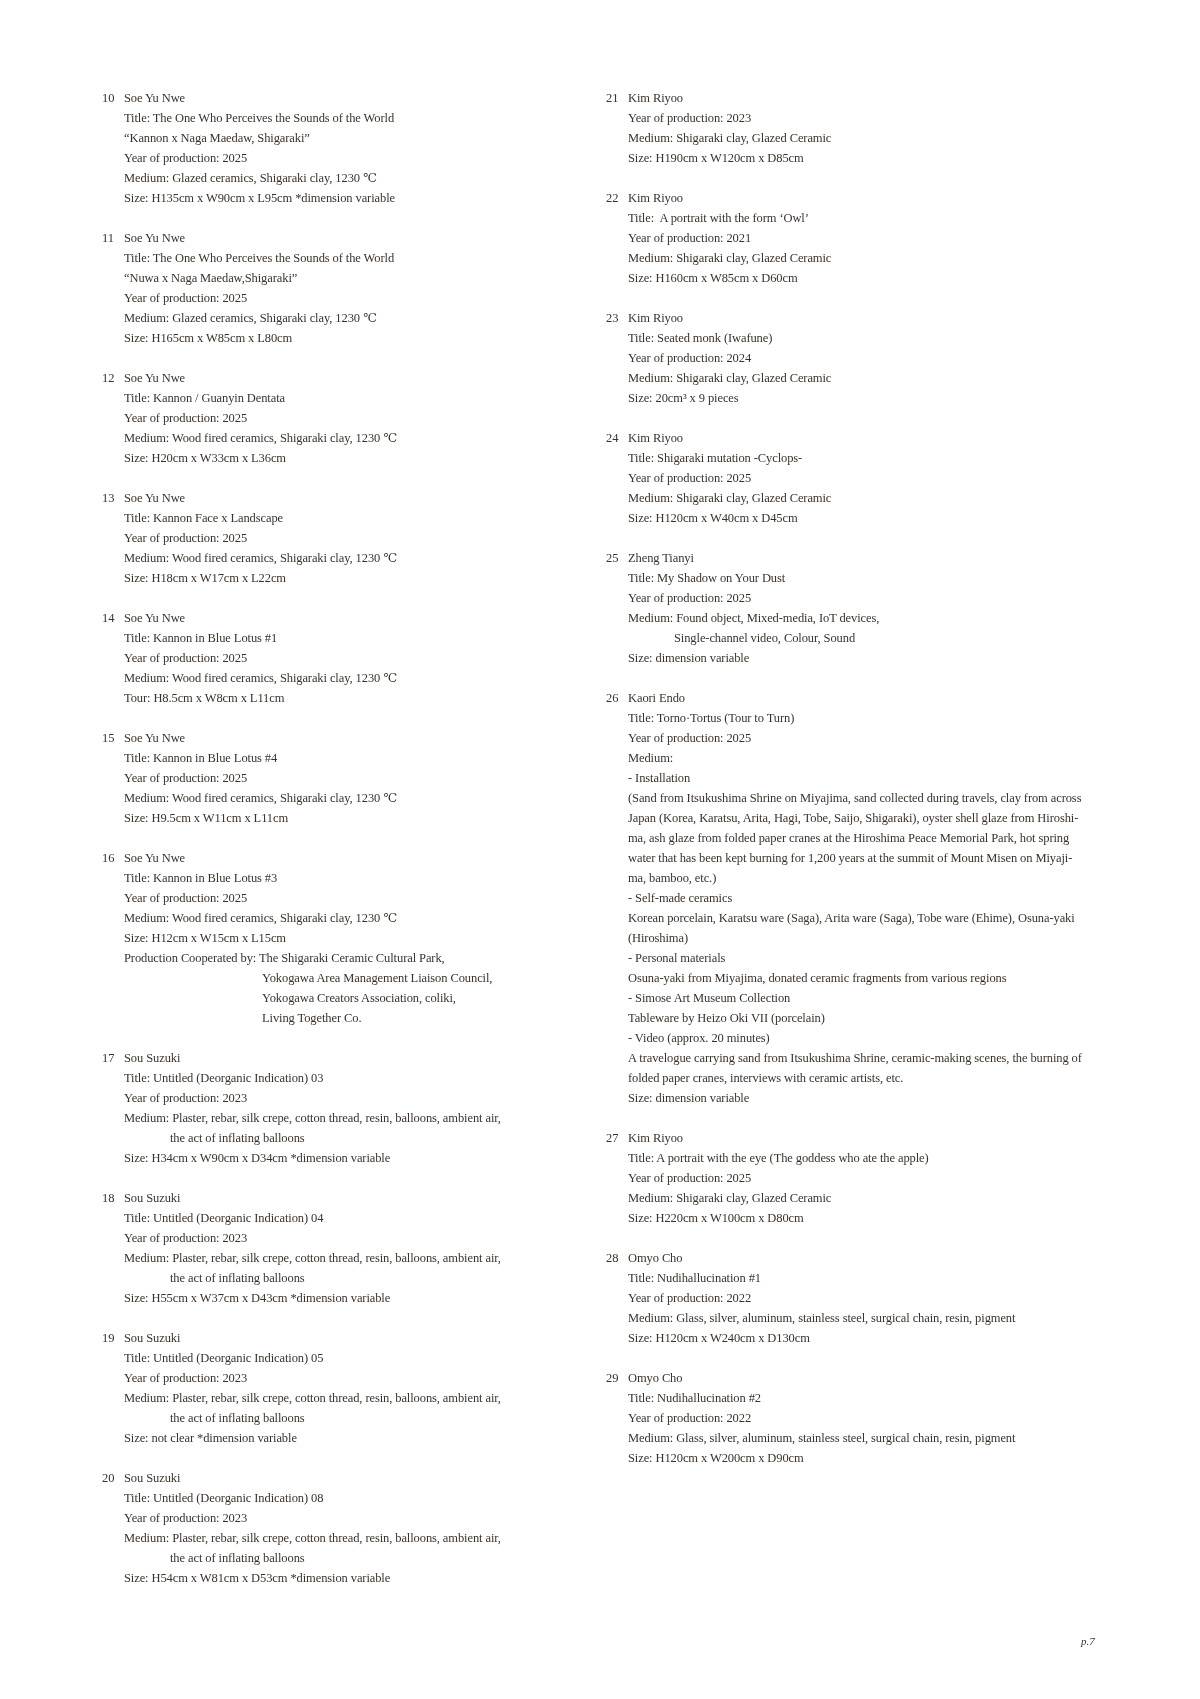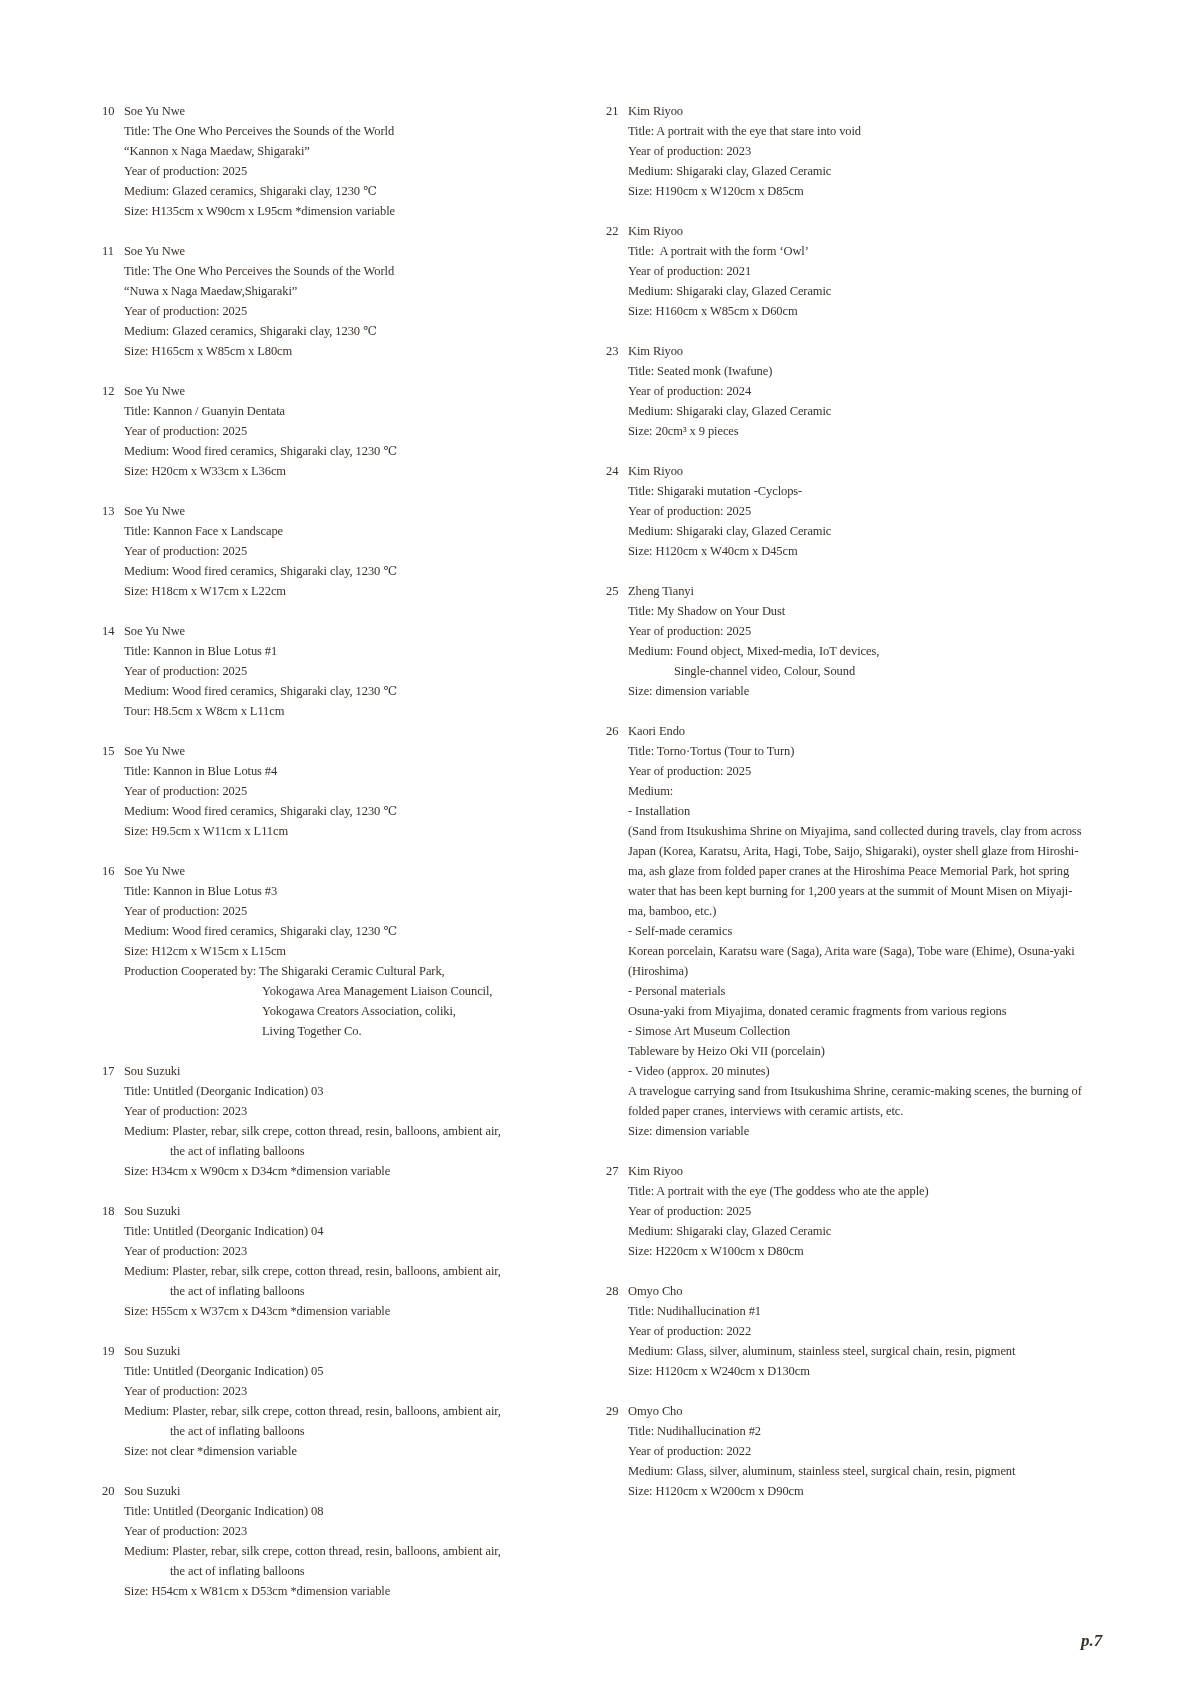--- a/index.html
+++ b/index.html
@@ -13,21 +13,21 @@
   #page {
     position: relative;
     width: 1200px;
     height: 1699px;
     background: #ffffff;
     font-family: "Liberation Serif", "DejaVu Serif", serif;
     color: #3c322b;
   }
   .col {
     position: absolute;
-    top: 101px;
+    top: 88px;
   }
   #col-left  { left: 124px; width: 480px; }
   #col-right { left: 628px; width: 570px; }
   .entry {
     position: relative;
     margin-bottom: 20px;
   }
   .line {
     white-space: pre;
     height: 20px;
@@ -43,23 +43,23 @@
     height: 20px;
     line-height: 20px;
     font-size: 12.5px;
   }
   .ind-1 { padding-left: 46px; }
   .ind-2 { padding-left: 138px; }
   #footer {
     position: absolute;
     left: 1081px;
     top: 1633px;
-    font-size: 17px;
+    font-size: 11px;
     font-style: italic;
-    font-weight: bold;
+    font-weight: normal;
     line-height: 16px;
     letter-spacing: 0px;
   }
 </style>
 </head>
 <body>
 
 <div id="page">
   <div id="col-left" class="col">
       <div class="entry">
@@ -146,21 +146,20 @@
         <div class="line">Title: Untitled (Deorganic Indication) 08</div>
         <div class="line">Year of production: 2023</div>
         <div class="line">Medium: Plaster, rebar, silk crepe, cotton thread, resin, balloons, ambient air,</div>
         <div class="line ind-1">the act of inflating balloons</div>
         <div class="line">Size: H54cm x W81cm x D53cm *dimension variable</div>
       </div>
     </div>
   <div id="col-right" class="col">
       <div class="entry">
         <div class="line head"><span class="num">21</span><span>Kim Riyoo</span></div>
-        <div class="line">Title: A portrait with the eye that stare into void</div>
         <div class="line">Year of production: 2023</div>
         <div class="line">Medium: Shigaraki clay, Glazed Ceramic</div>
         <div class="line">Size: H190cm x W120cm x D85cm</div>
       </div>
       <div class="entry">
         <div class="line head"><span class="num">22</span><span>Kim Riyoo</span></div>
         <div class="line">Title:  A portrait with the form ‘Owl’</div>
         <div class="line">Year of production: 2021</div>
         <div class="line">Medium: Shigaraki clay, Glazed Ceramic</div>
         <div class="line">Size: H160cm x W85cm x D60cm</div>

